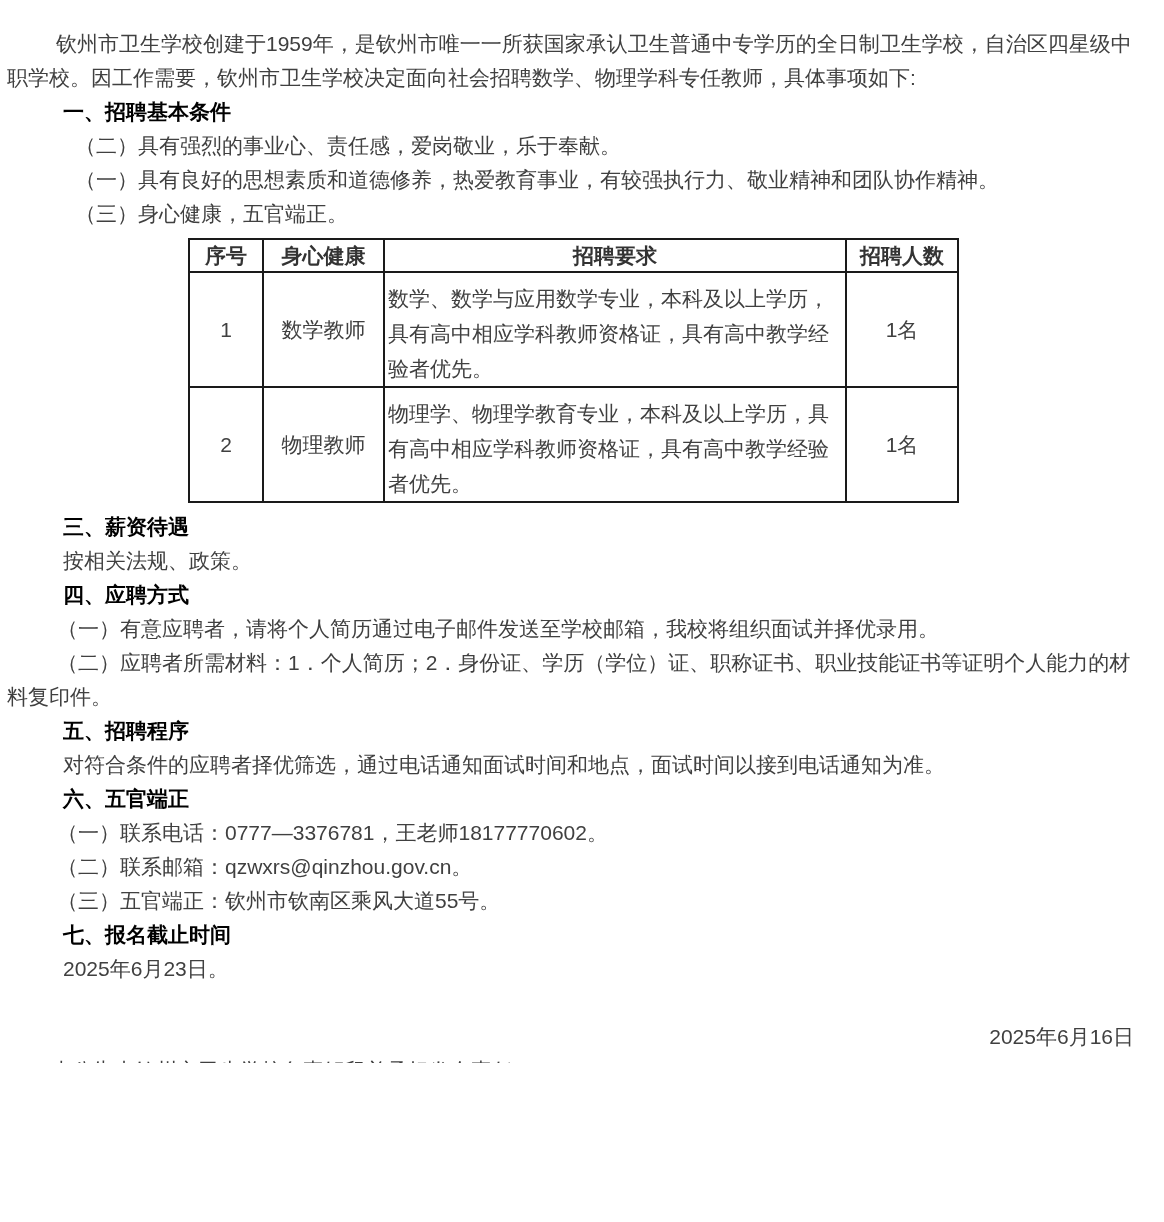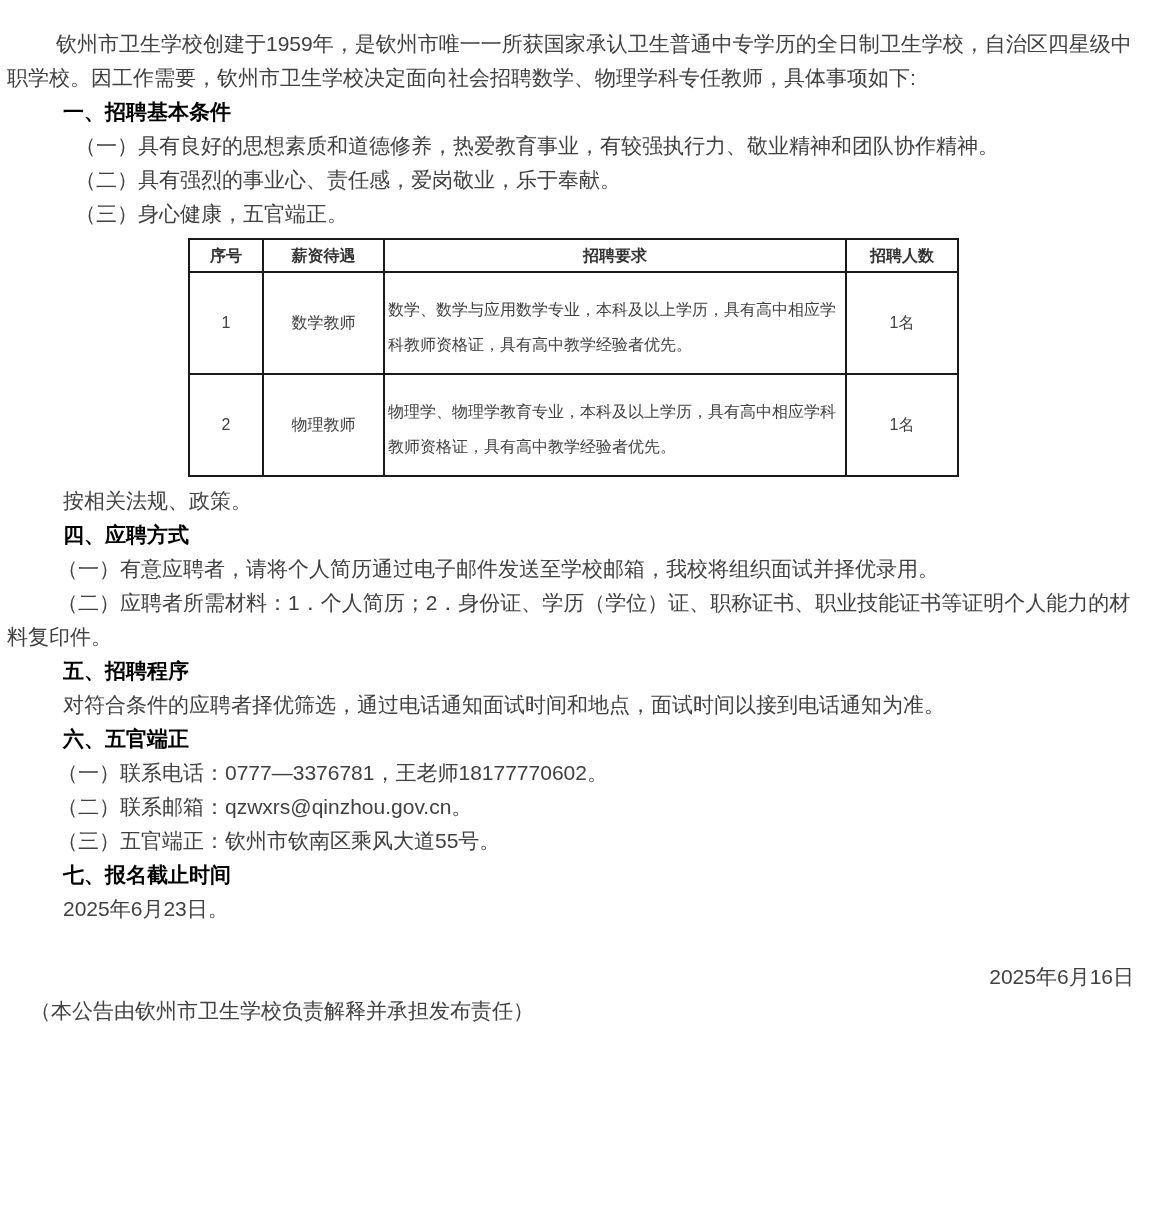--- a/index.html
+++ b/index.html
@@ -26,21 +26,21 @@
   .heading    { font-weight: bold; color: #000000; text-indent: 56px; }
   .item-a     { text-indent: 68px; }
   .item-b     { text-indent: 50px; }
   .plain-para { text-indent: 56px; }
 
   table.jobs {
     border-collapse: collapse;
     table-layout: fixed;
     width: 769px;
     margin: 7px 0 7px 181px;
-    font-size: 16px;
+    font-size: 21px;
     color: #404040;
   }
   table.jobs th, table.jobs td {
     border: 2px solid #1a1a1a;
     padding: 0;
     text-align: center;
     vertical-align: middle;
   }
   table.jobs th {
     font-weight: bold;
@@ -71,56 +71,57 @@
 </style>
 </head>
 <body>
 
 <div class="page">
   <div class="doc">
 
     <p class="intro">钦州市卫生学校创建于1959年，是钦州市唯一一所获国家承认卫生普通中专学历的全日制卫生学校，自治区四星级中职学校。因工作需要，钦州市卫生学校决定面向社会招聘数学、物理学科专任教师，具体事项如下:</p>
 
     <p class="heading">一、招聘基本条件</p>
+    <p class="item-a">（二）具有强烈的事业心、责任感，爱岗敬业，乐于奉献。</p>
     <p class="item-a">（一）具有良好的思想素质和道德修养，热爱教育事业，有较强执行力、敬业精神和团队协作精神。</p>
-    <p class="item-a">（二）具有强烈的事业心、责任感，爱岗敬业，乐于奉献。</p>
     <p class="item-a">（三）身心健康，五官端正。</p>
 
 
     <table class="jobs">
       <colgroup>
         <col style="width:74px">
         <col style="width:121px">
         <col style="width:462px">
         <col style="width:112px">
       </colgroup>
       <thead>
         <tr>
           <th>序号</th>
-          <th>薪资待遇</th>
+          <th>身心健康</th>
           <th>招聘要求</th>
           <th>招聘人数</th>
         </tr>
       </thead>
       <tbody>
         <tr>
           <td>1</td>
           <td>数学教师</td>
           <td class="req-cell">数学、数学与应用数学专业，本科及以上学历，具有高中相应学科教师资格证，具有高中教学经验者优先。</td>
           <td>1名</td>
         </tr>
         <tr>
           <td>2</td>
           <td>物理教师</td>
           <td class="req-cell">物理学、物理学教育专业，本科及以上学历，具有高中相应学科教师资格证，具有高中教学经验者优先。</td>
           <td>1名</td>
         </tr>
       </tbody>
     </table>
 
+    <p class="heading">三、薪资待遇</p>
     <p class="plain-para">按相关法规、政策。</p>
 
     <p class="heading">四、应聘方式</p>
     <p class="item-b">（一）有意应聘者，请将个人简历通过电子邮件发送至学校邮箱，我校将组织面试并择优录用。</p>
     <p class="item-b">（二）应聘者所需材料：1．个人简历；2．身份证、学历（学位）证、职称证书、职业技能证书等证明个人能力的材料复印件。</p>
 
     <p class="heading">五、招聘程序</p>
     <p class="plain-para">对符合条件的应聘者择优筛选，通过电话通知面试时间和地点，面试时间以接到电话通知为准。</p>
 
     <p class="heading">六、五官端正</p>

